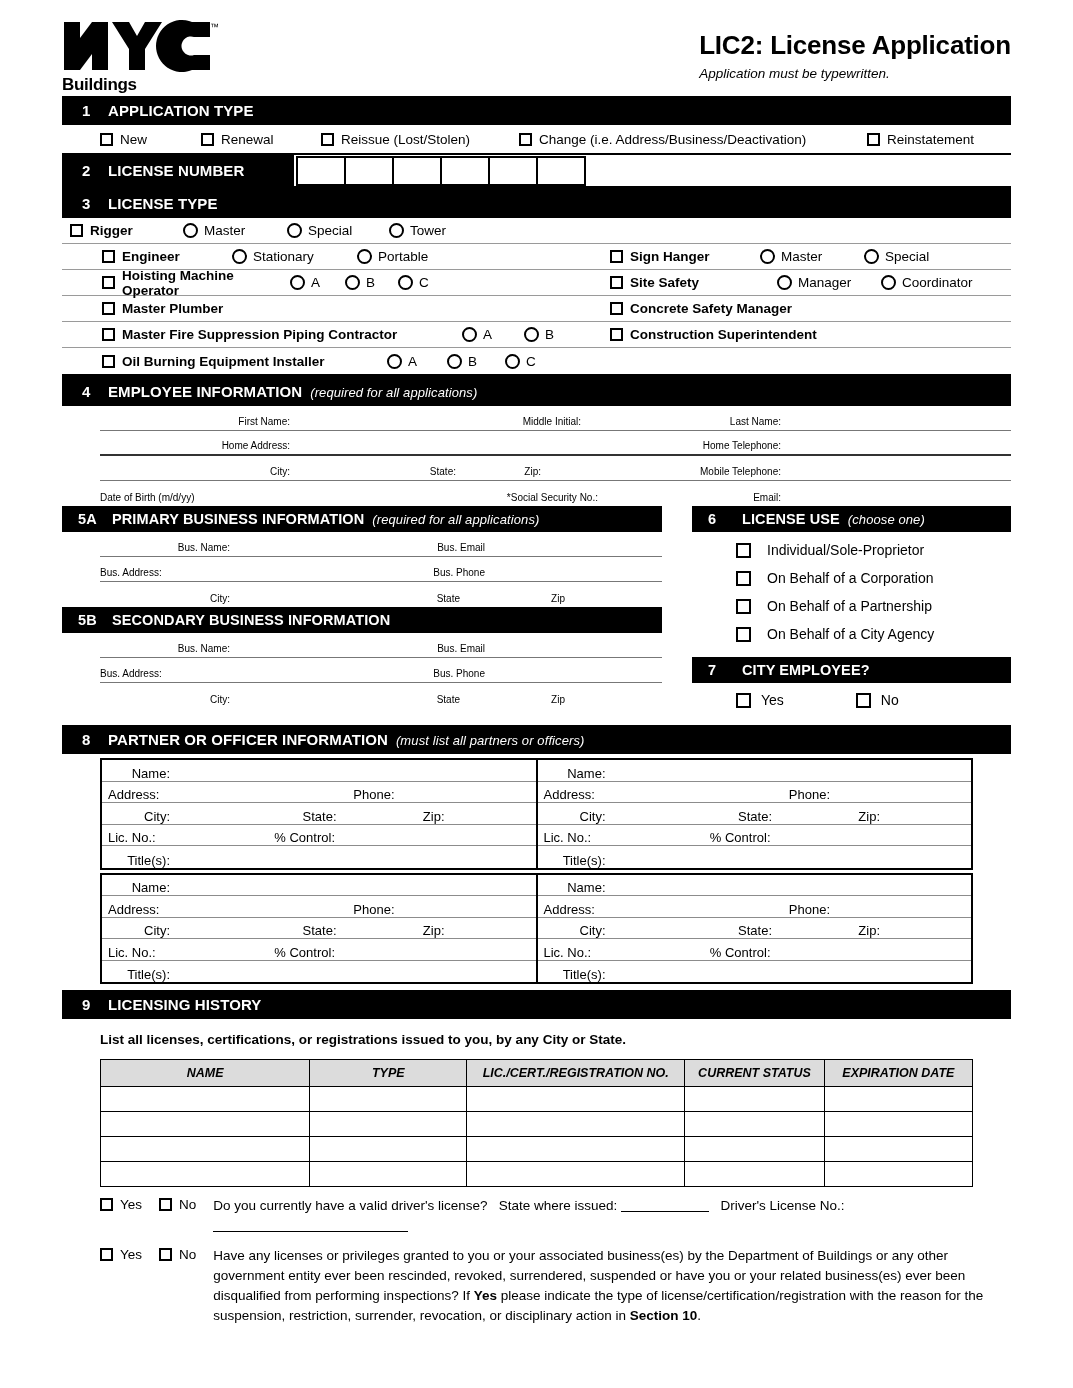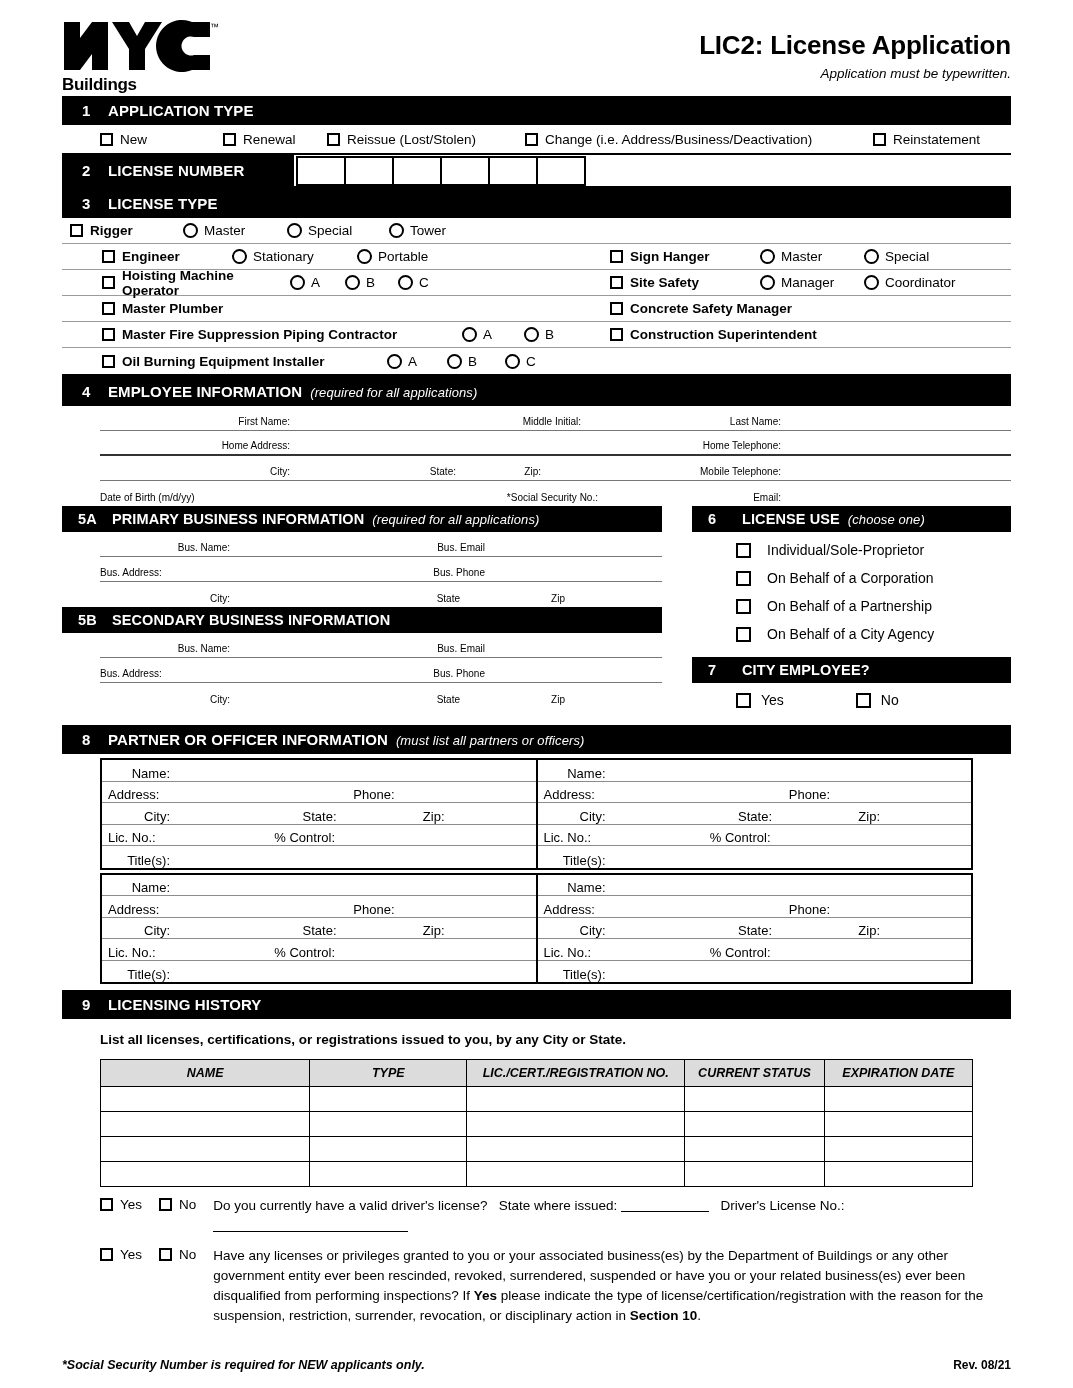--- a/index.html
+++ b/index.html
@@ -9,21 +9,21 @@
     font-family:"Liberation Sans", sans-serif;
     color:#000; overflow:hidden;
   }
   .page { position:relative; width:1073px; height:1388px; padding:0 62px; }
 
   
   .header { display:flex; align-items:flex-start; justify-content:space-between; padding-top:18px; height:96px; }
   .logo-wrap { position:relative; width:165px; }
   .nyc-logo { display:block; }
   .logo-sub { font-size:17px; font-weight:bold; letter-spacing:-0.3px; margin-top:1px; }
-  .title-wrap { text-align:right; padding-top:12px;margin-left:43px; }
+  .title-wrap { text-align:left; padding-top:12px;margin-left:43px; }
   .doc-title { font-size:26px; font-weight:bold; letter-spacing:-0.2px; }
   .doc-sub { font-size:13.5px; font-style:italic; margin-top:5px; }
 
   
   .bar { background:#000; color:#fff; font-weight:bold; font-size:15px;
          padding:6px 0 6px 20px; letter-spacing:0.1px; display:flex; align-items:baseline; }
   .bar .num { display:inline-block; min-width:26px; }
   .bar .note { font-weight:normal; font-style:italic; font-size:13px; margin-left:8px; }
   .bar.small { font-size:14.5px; padding:5px 0 5px 16px; }
   .bar.small .num { min-width:34px; }
@@ -129,25 +129,25 @@
       <div class="doc-title">LIC2: License Application</div>
       <div class="doc-sub">Application must be typewritten.</div>
     </div>
   </div>
 
   <div class="bar">
     <span class="num">1</span>
     <span>APPLICATION TYPE</span>
   </div>
   <div class="s1row">
-    <div class="s1item" style="width:123px">
+    <div class="s1item" style="width:101px">
       <span class="cb"></span>
       <span>New</span>
     </div>
-    <div class="s1item" style="width:104px">
+    <div class="s1item" style="width:120px">
       <span class="cb"></span>
       <span>Renewal</span>
     </div>
     <div class="s1item" style="width:198px">
       <span class="cb"></span>
       <span>Reissue (Lost/Stolen)</span>
     </div>
     <div class="s1item" style="width:348px">
       <span class="cb"></span>
       <span>Change (i.e. Address/Business/Deactivation)</span>
@@ -244,21 +244,21 @@
         <span class="subopt" style="width:53px">
           <span class="rb"></span>
           <span>B</span>
           </span>
         <span class="subopt">
           <span class="rb"></span>
           <span>C</span>
           </span>
       </div>
       <div class="s3R">
-        <span class="mainopt" style="width:150px">
+        <span class="mainopt" style="width:167px">
           <span class="cb"></span>
           <span>Site Safety</span>
           </span>
         <span class="subopt" style="width:104px">
           <span class="rb"></span>
           <span>Manager</span>
           </span>
         <span class="subopt">
           <span class="rb"></span>
           <span>Coordinator</span>
@@ -676,18 +676,14 @@
     <span class="yn">
       <span class="cb"></span>
       <span>No</span>
     </span>
     <span class="qt" style="max-width:790px">
       <span>Have any licenses or privileges granted to you or your associated business(es) by the Department of Buildings or any other government entity ever been rescinded, revoked, surrendered, suspended or have you or your related business(es) ever been disqualified from performing inspections?  If </span><b>Yes</b><span> please indicate the type of license/certification/registration with the reason for the suspension, restriction, surrender, revocation, or disciplinary action in </span><b>Section 10</b><span>.</span>
     </span>
   </div>
 
 
-  <div class="footer">
-    <span class="foot-note">*Social Security Number is required for NEW applicants only.</span>
-    <span class="foot-rev">Rev. 08/21</span>
-  </div>
 
 </div>
 
 </body></html>

